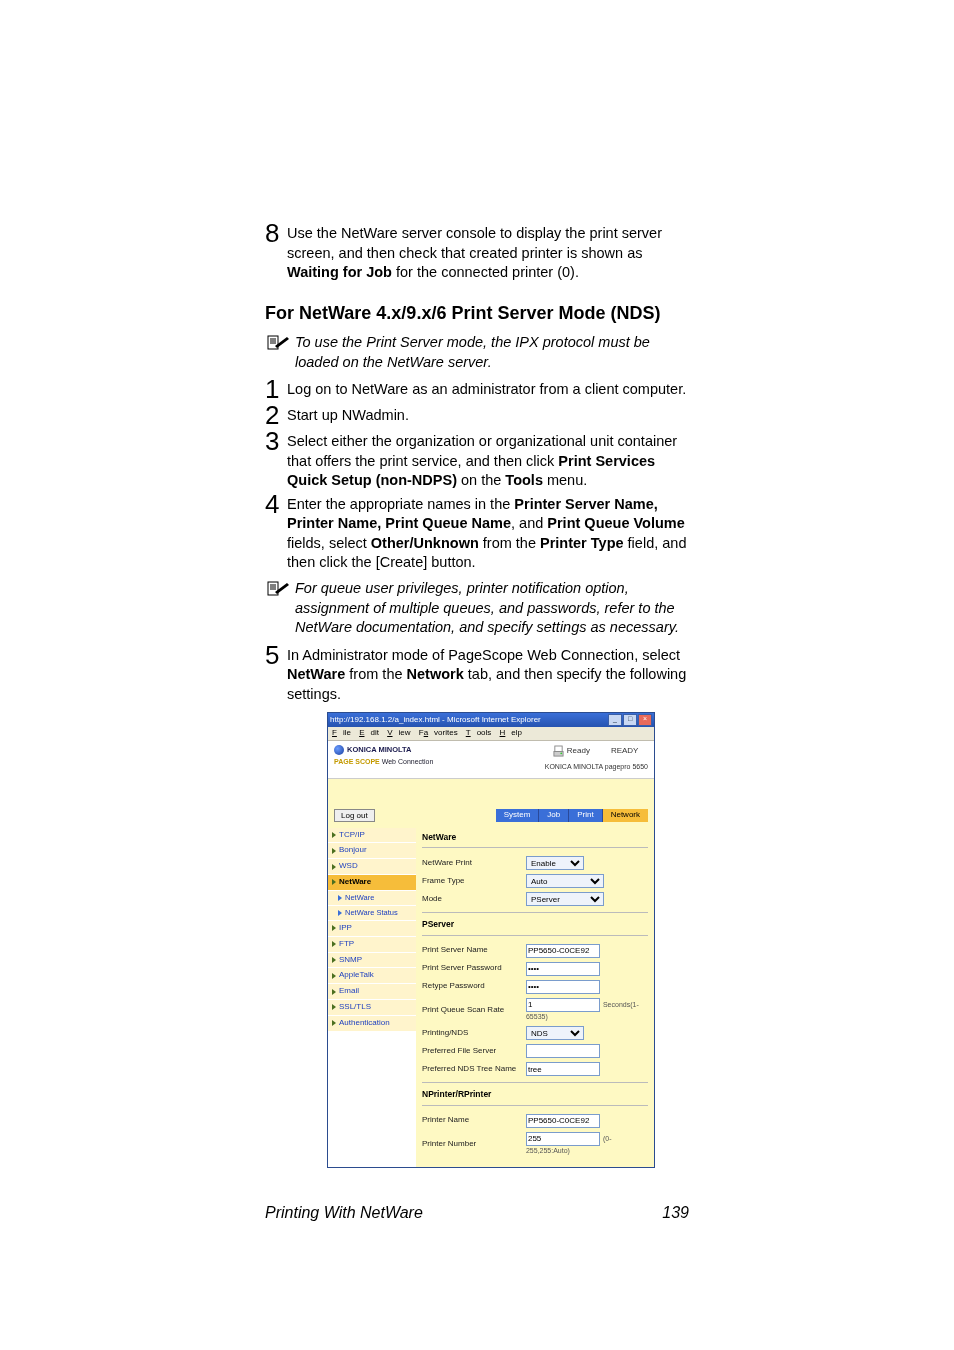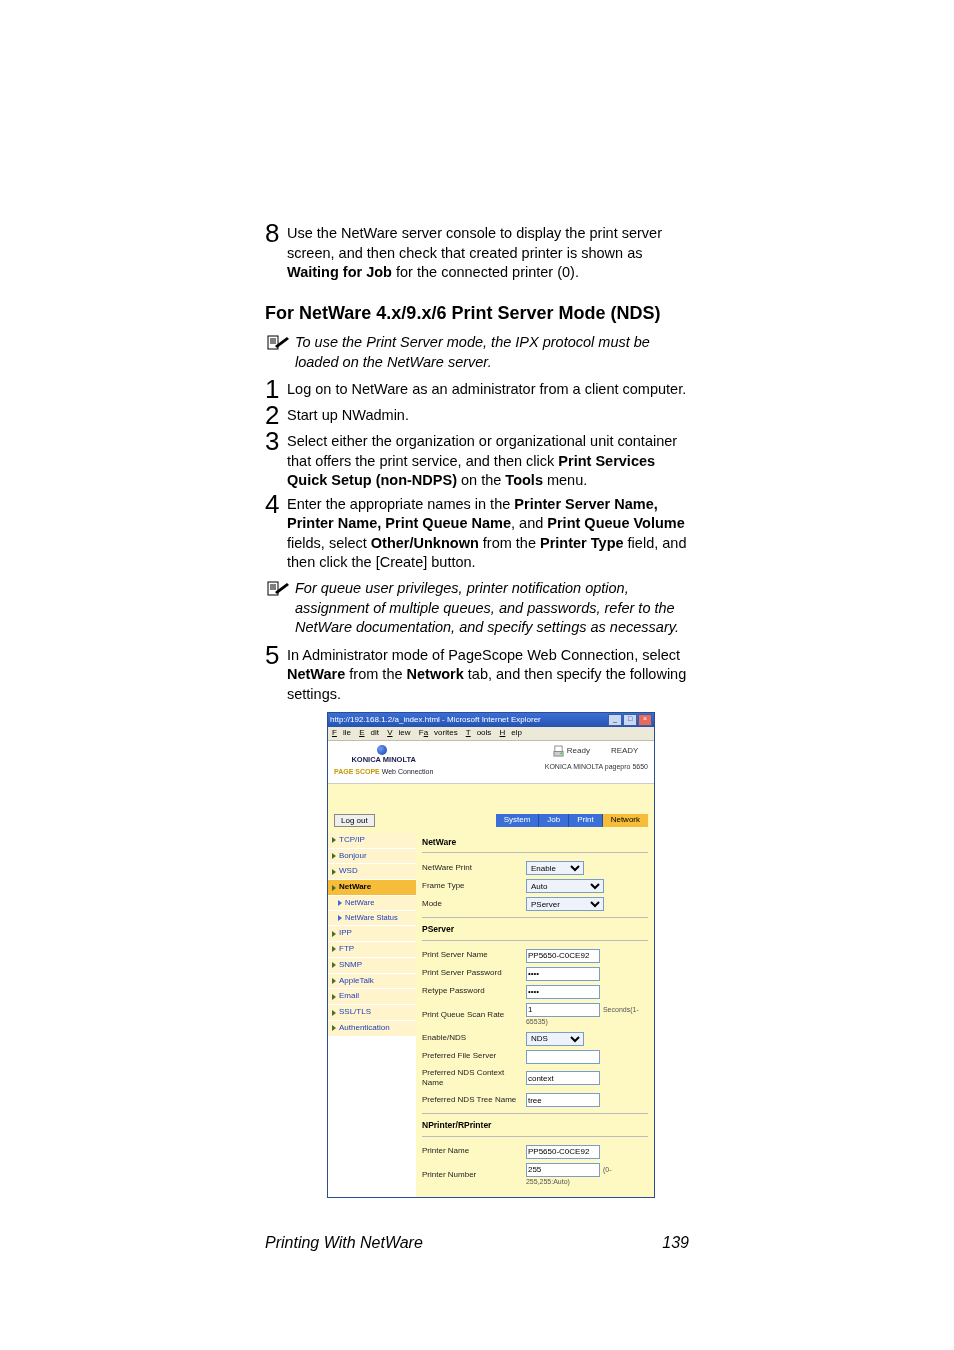--- a/index.html
+++ b/index.html
@@ -101,21 +101,21 @@
   .shot-menubar span { margin-right: 6px; }
   .shot-menubar .ul { text-decoration: underline; }
   .shot-header {
     display:flex;
     background:#fff;
     padding:4px 6px 6px 6px;
     border-bottom:1px solid #ccc;
     align-items:flex-start;
     justify-content: space-between;
   }
-  .km-logo { display:flex; align-items:center; font-size:7.5px; font-weight:bold; color:#1a1a4d;flex-direction:column;}
+  .km-logo { display:flex; align-items:center; font-size:7.5px; font-weight:bold; color:#1a1a4d;}
   .km-logo .dot { width:10px;height:10px;border-radius:50%;background:radial-gradient(circle at 35% 35%,#6a9cff,#1a3e9e); margin-right:3px;}
   .ps-label { font-size:7px; color:#223; margin-top:2px;}
   .ps-label .ps { color:#c49a00; font-weight:bold;}
   .status-block { display:flex; align-items:center; gap:3px; font-size:8px; color:#333; margin-left:8px;}
   .status-block svg{ width:11px; height:13px;}
   .model { font-size:7px; color:#333; text-align:right; margin-top:4px;}
   .shot-toolbar { display:flex; padding:6px; align-items:center; justify-content:space-between;margin-top:24px;}
   .logout-btn {
     font-size:8px; background:#efefef; border:1px solid #888; padding:1px 6px;
   }
@@ -369,30 +369,26 @@
               </tr>
           <tr>
                 <td class="lbl">Retype Password</td>
               <td><input type="password" value="••••" style=""></td>
               </tr>
           <tr>
                 <td class="lbl">Print Queue Scan Rate</td>
               <td><input class="short" type="text" value="1" style=""><span class="hint">Seconds(1-65535)</span></td>
               </tr>
           <tr>
-                <td class="lbl">Enable/NDS</td>
+                <td class="lbl">Printing/NDS</td>
               <td><select><option>NDS</option></select></td>
               </tr>
           <tr>
                 <td class="lbl">Preferred File Server</td>
               <td><input type="text" value="" style=""></td>
-              </tr>
-          <tr>
-                <td class="lbl">Preferred NDS Context Name</td>
-              <td><input type="text" value="context" style=""></td>
               </tr>
           <tr>
                 <td class="lbl">Preferred NDS Tree Name</td>
               <td><input type="text" value="tree" style=""></td>
               </tr>
         </tbody>
           </table>
         <hr>
         <div class="sec-title">NPrinter/RPrinter</div>
         <hr>

